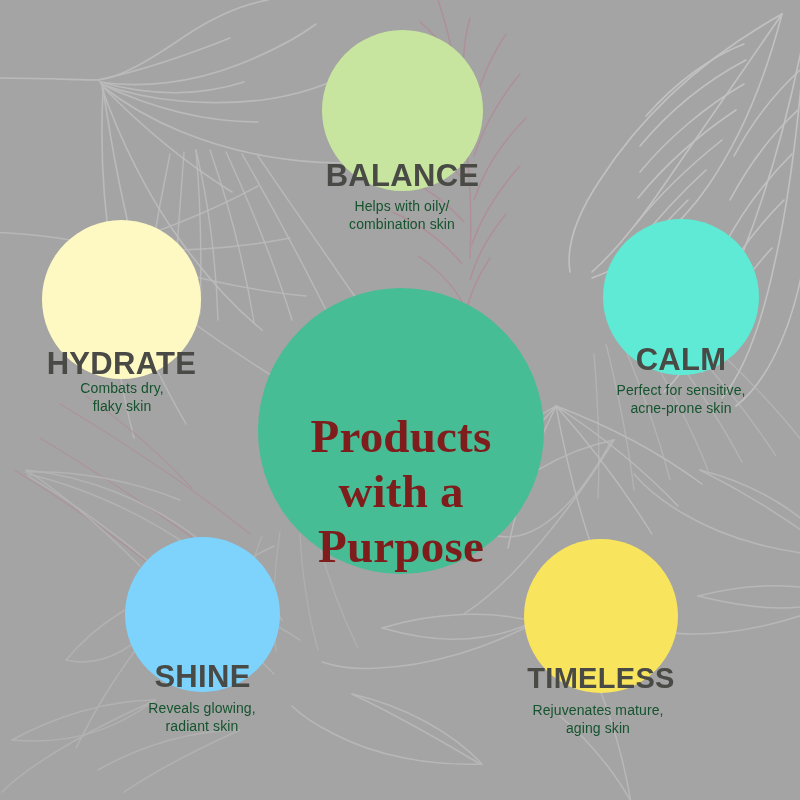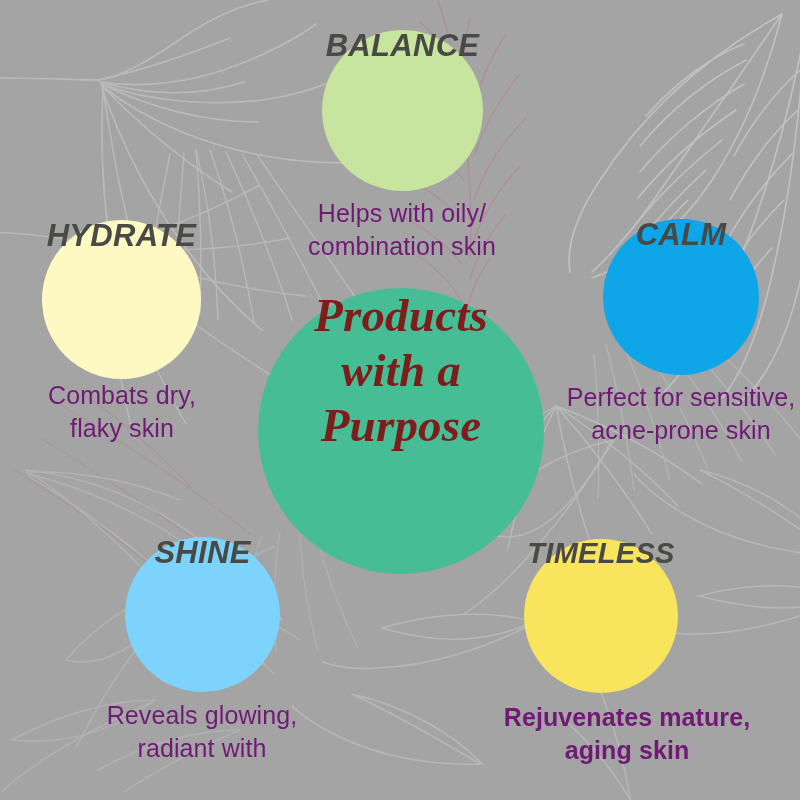--- a/index.html
+++ b/index.html
@@ -35,42 +35,41 @@
   .node {
     position: absolute;
     display: flex;
     flex-direction: column;
     align-items: center;
   }
 
   .bubble {
     border-radius: 50%;
     display: flex;
-    align-items: flex-start;
+    align-items: flex-end;
     justify-content: center;
     text-align: center;
     box-sizing: border-box;
-    font-style: italic;
   }
 
   .bubble-label {
     font-family: "Liberation Sans", sans-serif;
     font-weight: bold;
     color: #494a45;
     letter-spacing: 0.3px;
     line-height: 1;
     white-space: nowrap;
   }
 
   .caption {
     position: absolute;
     text-align: center;
-    color: #701a75;
+    color: #14532d;
     font-family: "Liberation Sans", sans-serif;
-    font-size: 25px;
+    font-size: 14px;
     line-height: 1.32;
     font-weight: 400;
     white-space: pre-line;
     letter-spacing: 0.1px;
   }
 
   
   #center-node {
     position: absolute;
     left: 258px;
@@ -101,35 +100,35 @@
   #balance-caption { left: 272px; top: 197px; width: 260px; }
 
   
   #hydrate-node  { left: 42px; top: 220px; width: 159px; height: 159px; }
   #hydrate-bubble{ width: 159px; height: 159px; background: #fef9c3; }
   #hydrate-label { font-size: 31px; }
   #hydrate-caption { left: -8px; top: 379px; width: 260px; }
 
   
   #calm-node  { left: 603px; top: 219px; width: 156px; height: 156px; }
-  #calm-bubble{ width: 156px; height: 156px; background: #0ea5e9; }
+  #calm-bubble{ width: 156px; height: 156px; background: #5eead4; }
   #calm-label { font-size: 31px; }
   #calm-caption { left: 551px; top: 381px; width: 260px; }
 
   
   #shine-node  { left: 125px; top: 537px; width: 155px; height: 155px; }
   #shine-bubble{ width: 155px; height: 155px; background: #7dd3fc; }
   #shine-label { font-size: 31px; }
   #shine-caption { left: 72px; top: 699px; width: 260px; }
 
   
   #timeless-node  { left: 524px; top: 539px; width: 154px; height: 154px; }
   #timeless-bubble{ width: 154px; height: 154px; background: #f9e45e; }
   #timeless-label { font-size: 29px; }
-  #timeless-caption { left: 497px; top: 701px; width: 260px; font-weight: bold; }
+  #timeless-caption { left: 468px; top: 701px; width: 260px; }
 </style>
 </head>
 <body>
 
 <div id="canvas">
 
   <svg id="bg-botanicals" viewBox="0 0 800 800" xmlns="http://www.w3.org/2000/svg">
     <g fill="none" stroke="#bcbcbc" stroke-width="1.6" stroke-linecap="round" opacity="0.95">
 
       <path d="M-10,78 C40,78 80,80 98,80"></path>
@@ -313,21 +312,21 @@
   </div>
   <div id="calm-caption" class="caption">Perfect for sensitive,
 acne-prone skin</div>
 
   <div id="shine-node" class="node">
     <div id="shine-bubble" class="bubble">
       <span id="shine-label" class="bubble-label">SHINE</span>
     </div>
   </div>
   <div id="shine-caption" class="caption">Reveals glowing,
-radiant with</div>
+radiant skin</div>
 
   <div id="timeless-node" class="node">
     <div id="timeless-bubble" class="bubble">
       <span id="timeless-label" class="bubble-label">TIMELESS</span>
     </div>
   </div>
   <div id="timeless-caption" class="caption">Rejuvenates mature,
 aging skin</div>
 
 </div>

